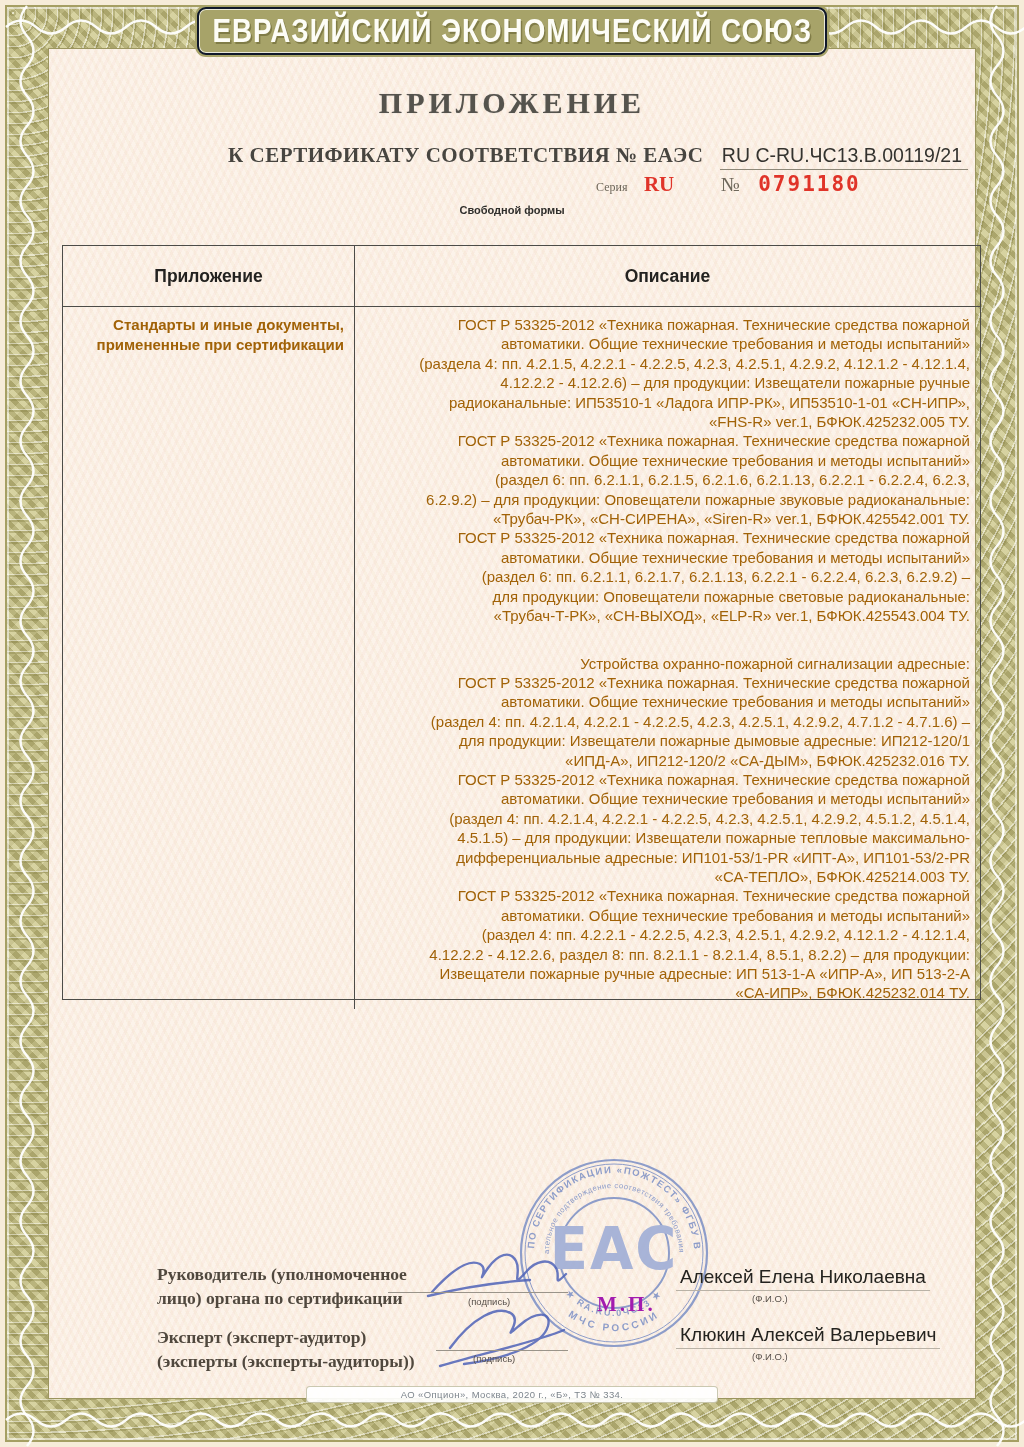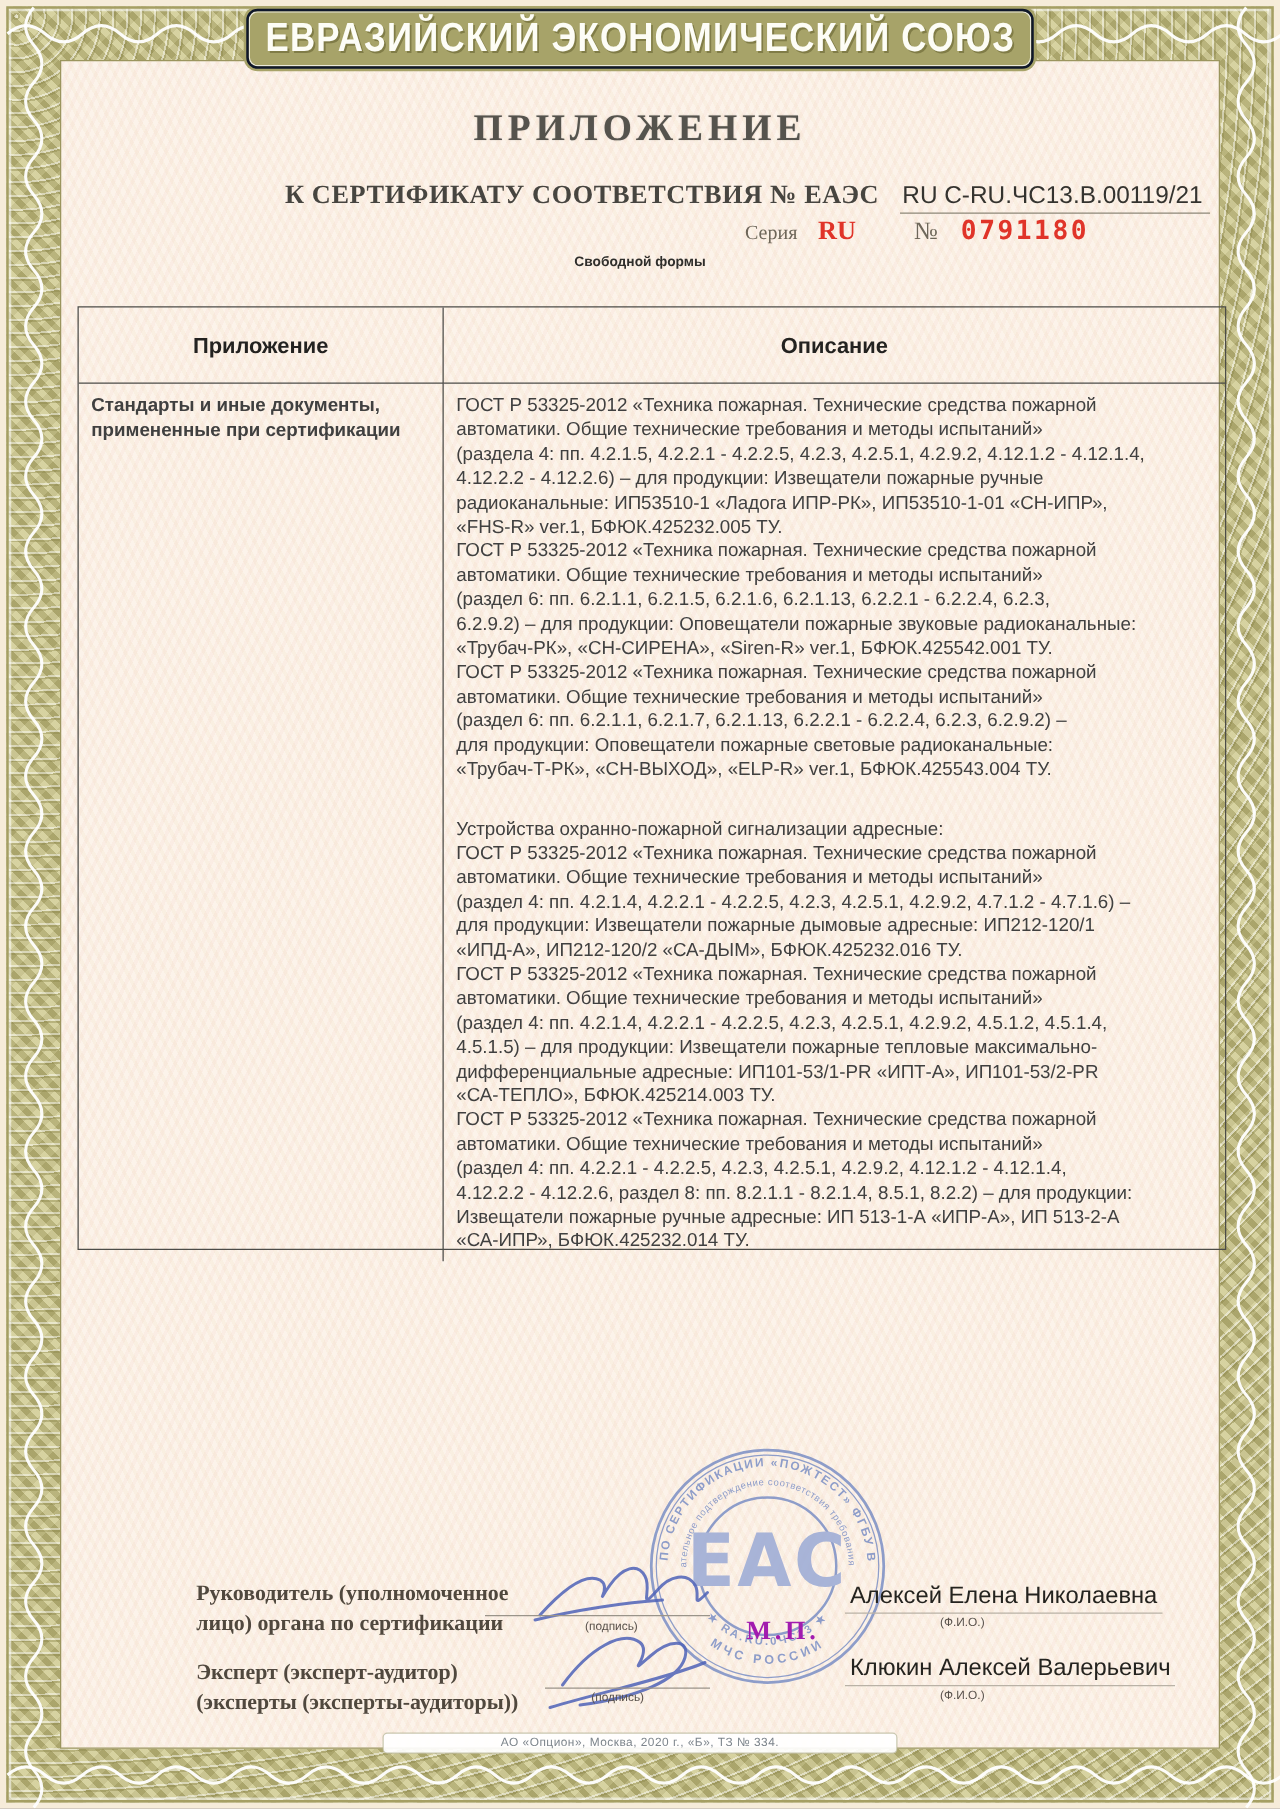--- a/index.html
+++ b/index.html
@@ -33,35 +33,35 @@
 
   
   .doc-title{position:absolute;top:86px;left:0;width:100%;text-align:center;
     font-family:"Liberation Serif",serif;font-weight:bold;font-size:30px;letter-spacing:4px;
     color:#55534d;text-shadow:0 0 1px rgba(85,83,77,.4);}
   .cert-row{position:absolute;top:143px;left:228px;white-space:nowrap;text-align:center;}
   .cert-label{font-family:"Liberation Serif",serif;font-weight:bold;font-size:21px;color:#474540;letter-spacing:.5px;}
   .cert-number{display:inline-block;margin-left:12px;font-size:19.5px;color:#34332f;
     border-bottom:1.5px solid #8d8878;padding:0 6px 2px 2px;vertical-align:baseline;}
   .series-row{position:absolute;top:172px;left:596px;white-space:nowrap;}
-  .series-label{font-family:"Liberation Serif",serif;font-size:16px;color:#6e675a;}
+  .series-label{font-family:"Liberation Serif",serif;font-size:12px;color:#6e675a;}
   .series-value{font-family:"Liberation Serif",serif;font-weight:bold;font-size:21px;color:#e03429;margin-left:12px;}
   .num-sign{font-family:"Liberation Serif",serif;font-size:20px;color:#6e675a;margin-left:42px;}
   .blank-number{font-family:"DejaVu Sans Mono",monospace;font-weight:bold;font-size:21px;color:#e03429;letter-spacing:2px;margin-left:14px;}
   .form-type{position:absolute;top:204px;left:0;width:100%;text-align:center;
     font-weight:bold;font-size:11px;color:#2f2e2b;}
 
   
   .cert-table{position:absolute;left:62px;top:245px;width:917px;height:753px;
     border:1.6px solid #4c4c48;display:grid;grid-template-columns:292px 1fr;grid-template-rows:61px 1fr;}
   .cell{border-right:1.4px solid #4c4c48;border-bottom:1.4px solid #4c4c48;}
   .cell:nth-child(2n){border-right:none;}
   .cell.hdr{display:flex;align-items:center;justify-content:center;
     font-weight:bold;font-size:17.5px;color:#232220;}
-  .cell.body{border-bottom:none;padding:8px 10px 6px 10px;color:#404040;}
+  .cell.body{border-bottom:none;padding:8px 10px 6px 10px;color:#a16207;text-align:right;}
   .app-cell{font-weight:bold;font-size:15px;line-height:20px;white-space:pre-line;}
   .desc-cell{font-size:15px;line-height:19.4px;}
   .desc-block{margin:0 0 0 0;white-space:pre-line;}
   .desc-block + .desc-block{margin-top:28px;}
 
   
   .role-label{position:absolute;font-family:"Liberation Serif",serif;font-weight:bold;
     font-size:17.5px;line-height:24px;color:#50483e;white-space:pre-line;}
   .role-1{left:157px;top:1262px;width:250px;}
   .role-2{left:157px;top:1325px;width:270px;}

